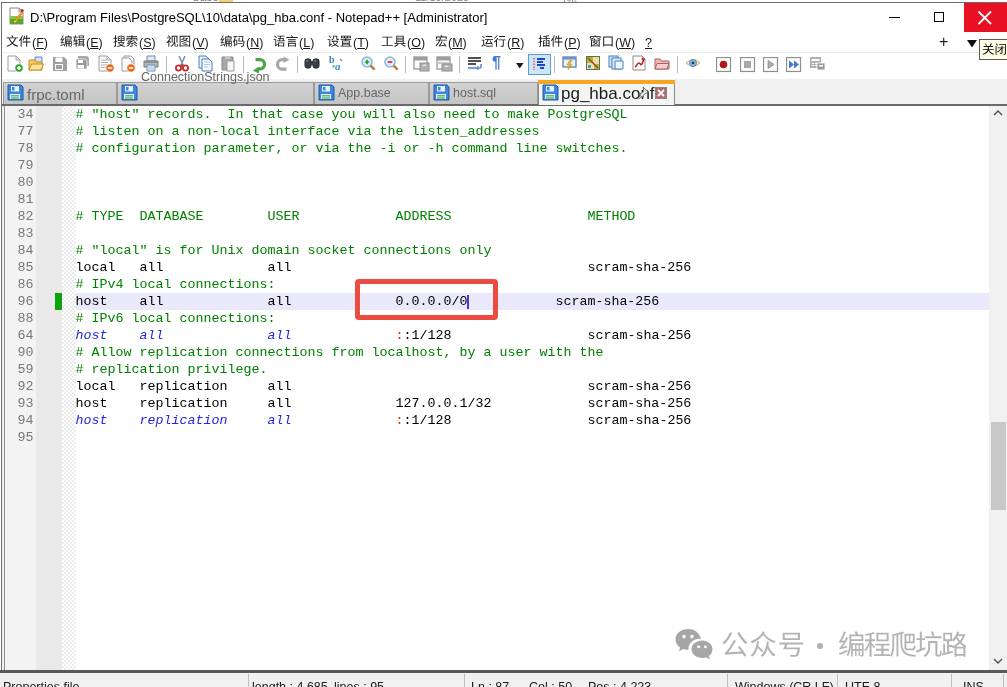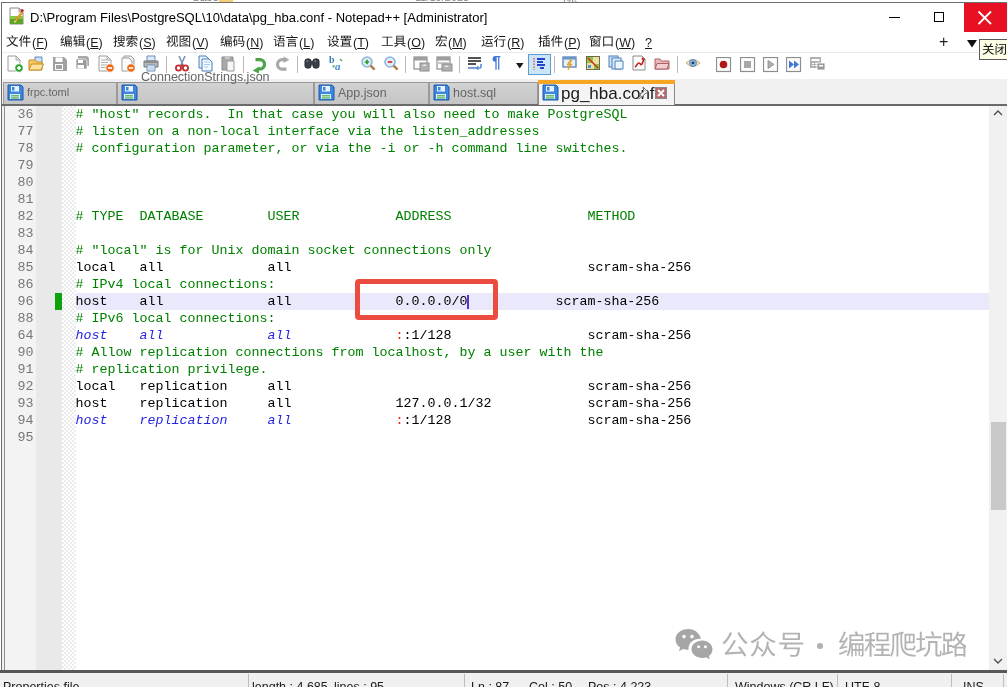--- a/index.html
+++ b/index.html
@@ -308,41 +308,41 @@
 <div class="abs" style="left:2px;top:104px;width:1005px;height:1.5px;background:#6a6a6a"></div>
 <div class="abs" style="left:3px;top:82px;width:114px;height:22px;background:linear-gradient(#d2d2d2,#c4c4c4);border:1px solid #9a9a9a;border-bottom:none"></div>
 <svg class="abs" style="left:7px;top:84px" width="17" height="17">
     <path d="M1 1 h13 l2 2 v13 h-15 z" fill="#3d85dd" stroke="#1c5aa8"></path>
     <rect x="4" y="2" width="8" height="5.5" fill="#e8f2fc"></rect>
     <rect x="5" y="3" width="2.5" height="3.5" fill="#3d85dd"></rect>
     <rect x="3" y="10" width="10" height="5" fill="#ddeefc"></rect>
     <rect x="4" y="11" width="8" height="1.5" fill="#6cb86c"></rect>
     <rect x="4" y="13.2" width="8" height="1.5" fill="#6cb86c"></rect>
   </svg>
-<div class="abs" style="left:27px;top:86px;font-size:11px;color:#666">frpc.toml</div>
+<div class="abs" style="left:27px;top:86px;font-size:15px;color:#666">frpc.toml</div>
 <div class="abs" style="left:117px;top:82px;width:197px;height:22px;background:linear-gradient(#d2d2d2,#c4c4c4);border:1px solid #9a9a9a;border-bottom:none"></div>
 <svg class="abs" style="left:121px;top:84px" width="17" height="17">
     <path d="M1 1 h13 l2 2 v13 h-15 z" fill="#3d85dd" stroke="#1c5aa8"></path>
     <rect x="4" y="2" width="8" height="5.5" fill="#e8f2fc"></rect>
     <rect x="5" y="3" width="2.5" height="3.5" fill="#3d85dd"></rect>
     <rect x="3" y="10" width="10" height="5" fill="#ddeefc"></rect>
     <rect x="4" y="11" width="8" height="1.5" fill="#6cb86c"></rect>
     <rect x="4" y="13.2" width="8" height="1.5" fill="#6cb86c"></rect>
   </svg>
 <div class="abs" style="left:141px;top:70px;font-size:12.5px;color:#666">ConnectionStrings.json</div>
 <div class="abs" style="left:314px;top:82px;width:115px;height:22px;background:linear-gradient(#d2d2d2,#c4c4c4);border:1px solid #9a9a9a;border-bottom:none"></div>
 <svg class="abs" style="left:318px;top:84px" width="17" height="17">
     <path d="M1 1 h13 l2 2 v13 h-15 z" fill="#3d85dd" stroke="#1c5aa8"></path>
     <rect x="4" y="2" width="8" height="5.5" fill="#e8f2fc"></rect>
     <rect x="5" y="3" width="2.5" height="3.5" fill="#3d85dd"></rect>
     <rect x="3" y="10" width="10" height="5" fill="#ddeefc"></rect>
     <rect x="4" y="11" width="8" height="1.5" fill="#6cb86c"></rect>
     <rect x="4" y="13.2" width="8" height="1.5" fill="#6cb86c"></rect>
   </svg>
-<div class="abs" style="left:338px;top:86px;font-size:12.5px;color:#666">App.json</div>
+<div class="abs" style="left:338px;top:86px;font-size:12.5px;color:#666">App.base</div>
 <div class="abs" style="left:429px;top:82px;width:109px;height:22px;background:linear-gradient(#d2d2d2,#c4c4c4);border:1px solid #9a9a9a;border-bottom:none"></div>
 <svg class="abs" style="left:433px;top:84px" width="17" height="17">
     <path d="M1 1 h13 l2 2 v13 h-15 z" fill="#3d85dd" stroke="#1c5aa8"></path>
     <rect x="4" y="2" width="8" height="5.5" fill="#e8f2fc"></rect>
     <rect x="5" y="3" width="2.5" height="3.5" fill="#3d85dd"></rect>
     <rect x="3" y="10" width="10" height="5" fill="#ddeefc"></rect>
     <rect x="4" y="11" width="8" height="1.5" fill="#6cb86c"></rect>
     <rect x="4" y="13.2" width="8" height="1.5" fill="#6cb86c"></rect>
   </svg>
 <div class="abs" style="left:453px;top:86px;font-size:12.5px;color:#666">host.sql</div>
@@ -365,21 +365,21 @@
     <path d="M1 1 L7 7 M7 1 L1 7" stroke="#fff" stroke-width="1.8"></path>
   </svg>
 <div class="abs" style="left:2px;top:105.5px;width:2px;height:564.5px;background:#f0f0f0"></div>
 <div class="abs" style="left:4px;top:105.5px;width:1px;height:564.5px;background:#909090"></div>
 <div class="abs" style="left:5px;top:105.5px;width:31px;height:564.5px;background:#f3f3f3"></div>
 <div class="abs" style="left:36px;top:105.5px;width:25.5px;height:564.5px;background:#e9e9e9"></div>
 <div class="abs" style="left:61.5px;top:105.5px;width:14.5px;height:564.5px;background:repeating-conic-gradient(#ffffff 0% 25%, #ececec 0% 50%);background-size:4px 4px"></div>
 <div class="abs" style="left:76px;top:105.5px;width:913px;height:564.5px;background:#fff"></div>
 <div class="abs" style="left:76px;top:292.5px;width:913px;height:17px;background:#e9e9fb"></div>
 <div class="abs" style="left:55px;top:292.5px;width:6.5px;height:17px;background:#0ca40c"></div>
-<div class="gut abs" style="left:5px;top:106px;width:28.5px;text-align:right;color:#777"><div>36</div><div>77</div><div>78</div><div>79</div><div>80</div><div>81</div><div>82</div><div>83</div><div>84</div><div>85</div><div>86</div><div>96</div><div>88</div><div>64</div><div>90</div><div>91</div><div>92</div><div>93</div><div>94</div><div>95</div></div>
+<div class="gut abs" style="left:5px;top:106px;width:28.5px;text-align:right;color:#777"><div>34</div><div>77</div><div>78</div><div>79</div><div>80</div><div>81</div><div>82</div><div>83</div><div>84</div><div>85</div><div>86</div><div>96</div><div>88</div><div>64</div><div>90</div><div>59</div><div>92</div><div>93</div><div>94</div><div>95</div></div>
 <div class="code abs" style="left:75.5px;top:106px;color:#000"><div><span class="c"># "host" records.  In that case you will also need to make PostgreSQL</span></div><div><span class="c"># listen on a non-local interface via the listen_addresses</span></div><div><span class="c"># configuration parameter, or via the -i or -h command line switches.</span></div><div>&nbsp;</div><div>&nbsp;</div><div>&nbsp;</div><div><span class="c"># TYPE  DATABASE        USER            ADDRESS                 METHOD</span></div><div>&nbsp;</div><div><span class="c"># "local" is for Unix domain socket connections only</span></div><div>local   all             all                                     scram-sha-256</div><div><span class="c"># IPv4 local connections:</span></div><div>host    all             all             0.0.0.0/0           scram-sha-256</div><div><span class="c"># IPv6 local connections:</span></div><div><span class="k">host    all             all             </span><span class="r">:</span>:1/128                 scram-sha-256</div><div><span class="c"># Allow replication connections from localhost, by a user with the</span></div><div><span class="c"># replication privilege.</span></div><div>local   replication     all                                     scram-sha-256</div><div>host    replication     all             127.0.0.1/32            scram-sha-256</div><div><span class="k">host    replication     all             </span><span class="r">:</span>:1/128                 scram-sha-256</div><div>&nbsp;</div></div>
 <div class="abs" style="left:466.5px;top:294.5px;width:2px;height:14px;background:#5b2fd8"></div>
 <div class="abs" style="left:355px;top:279px;width:143px;height:41px;border:5px solid #ec4b3f;border-radius:4px"></div>
 <div class="abs" style="left:989px;top:105.5px;width:18px;height:564.5px;background:#f1f1f1"></div>
 <svg class="abs" style="left:993px;top:110px" width="10" height="6">
     <path d="M1 5 L5 1 L9 5" fill="none" stroke="#505050" stroke-width="1.4"></path>
   </svg>
 <div class="abs" style="left:990.5px;top:422px;width:15px;height:88px;background:#c9c9c9"></div>
 <svg class="abs" style="left:993px;top:658px" width="10" height="6">
     <path d="M1 1 L5 5 L9 1" fill="none" stroke="#505050" stroke-width="1.4"></path>

